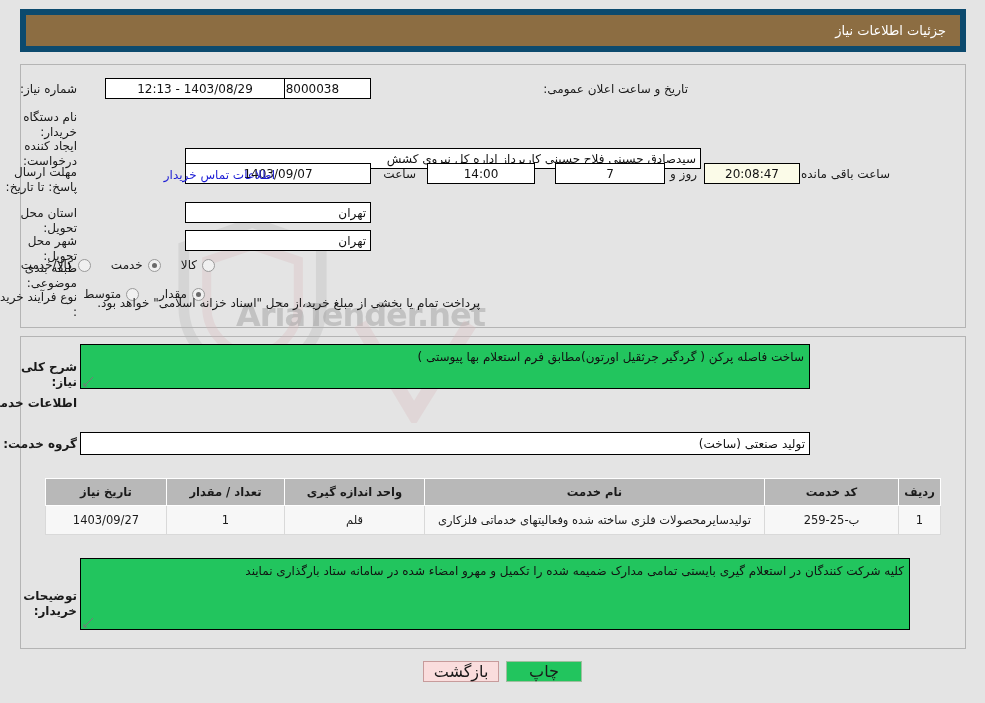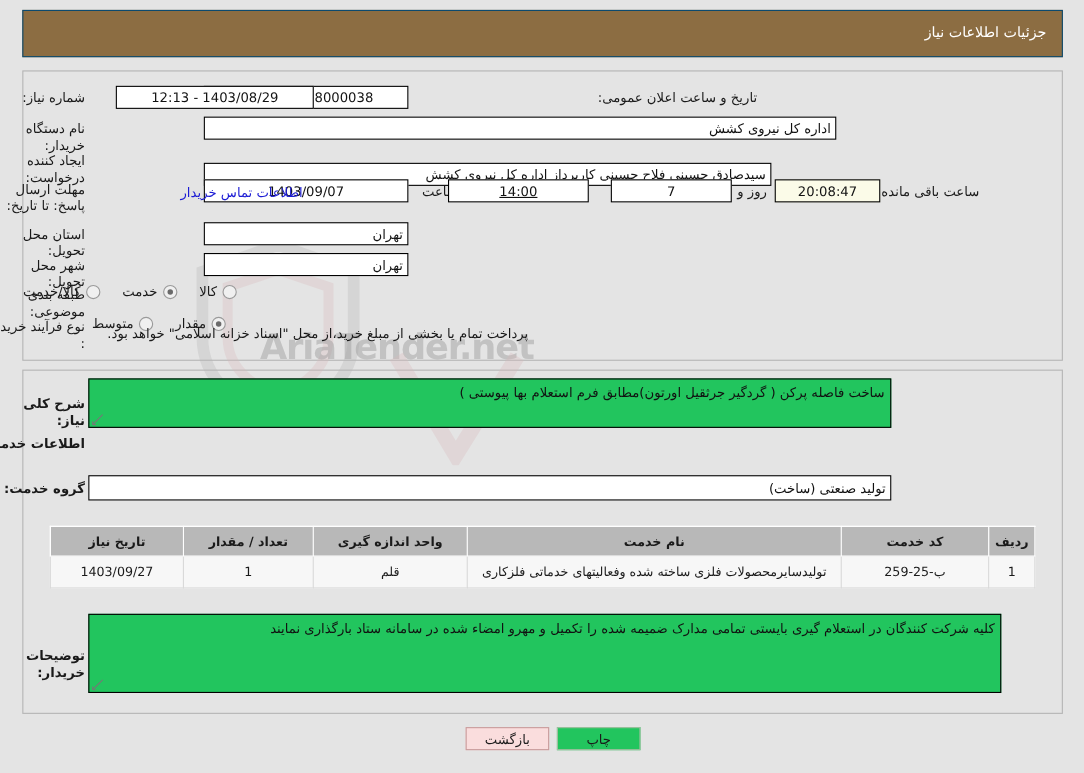--- a/index.html
+++ b/index.html
@@ -48,21 +48,21 @@
     width: 150px; height: 105px;
     opacity: .30;
   }
 
   
   .header-bar {
     position: absolute;
     left: 20px; top: 9px;
     width: 946px; height: 43px;
     background: #8c6d42;
-    border: 1px solid #0c4a6e;
+    border: 6px solid #0c4a6e;
     box-sizing: border-box;
     display: flex;
     align-items: center;
     justify-content: flex-start;
     z-index: 2;
   }
   .header-title {
     color: #ffffff;
     font-size: 13px;
     padding-right: 14px;
@@ -225,21 +225,21 @@
     vertical-align: middle;
     line-height: 16px;
   }
 
   
   .btn {
     position: absolute;
     height: 21px;
     border: 1px solid #9c9c9c;
     box-sizing: border-box;
-    font-size: 12px;
+    font-size: 16px;
     color: #1a1a1a;
     display: flex;
     align-items: center;
     justify-content: center;
     cursor: pointer;
     z-index: 4;
     font-family: "DejaVu Sans", "Liberation Sans", sans-serif;
   }
   .btn-print  { background: #22c55e; border-color: #9fbf9f; }
   .btn-back   { background: #fadddd; border-color: #c79b9b; }
@@ -255,30 +255,29 @@
 
   <div class="panel" id="panel-top"></div>
 
   <div class="fld-label" style="right:908px; top:82px;">شماره نیاز:</div>
   <div class="txtbox center" style="right:614px; top:78px; width:186px; height:21px;">1103001498000038</div>
 
   <div class="inline-label" style="right:297px; top:82px;">تاریخ و ساعت اعلان عمومی:</div>
   <div class="txtbox center" style="right:700px; top:78px; width:180px; height:21px; left:105px;">1403/08/29 - 12:13</div>
 
   <div class="fld-label" style="right:908px; top:110px;">نام دستگاه خریدار:</div>
-  <div class="txtbox right" style="right:225px; top:106px; width:575px; height:21px;">اداره کل نیروی کشش</div>
 
   <div class="fld-label" style="right:908px; top:139px;">ایجاد کننده درخواست:</div>
   <div class="txtbox right" style="right:284px; top:148px; width:516px; height:21px;">سیدصادق حسینی فلاح حسینی کاربرداز اداره کل نیروی کشش</div>
   <div class="link-text" style="right:710px; top:139px; left:175px;">اطلاعات تماس خریدار</div>
 
   <div class="fld-label" style="right:908px; top:165px;">مهلت ارسال پاسخ: تا تاریخ:</div>
   <div class="txtbox center" style="right:614px; top:163px; width:186px; height:21px;">1403/09/07</div>
   <div class="inline-label" style="right:569px; top:167px;">ساعت</div>
-  <div class="txtbox center" style="right:450px; top:163px; width:128px; height:21px;text-decoration:underline;">14:00</div>
+  <div class="txtbox center" style="right:450px; top:163px; width:108px; height:21px;">14:00</div>
   <div class="txtbox center" style="right:320px; top:163px; width:110px; height:21px;">7</div>
   <div class="inline-label" style="right:288px; top:167px;">روز و</div>
   <div class="txtbox center ivory" style="right:185px; top:163px; width:96px; height:21px;">20:08:47</div>
   <div class="inline-label" style="right:95px; top:167px;">ساعت باقی مانده</div>
 
   <div class="fld-label" style="right:908px; top:206px;">استان محل تحویل:</div>
   <div class="txtbox right" style="right:614px; top:202px; width:186px; height:21px;">تهران</div>
 
   <div class="fld-label" style="right:908px; top:234px;">شهر محل تحویل:</div>
   <div class="txtbox right" style="right:614px; top:230px; width:186px; height:21px;">تهران</div>

